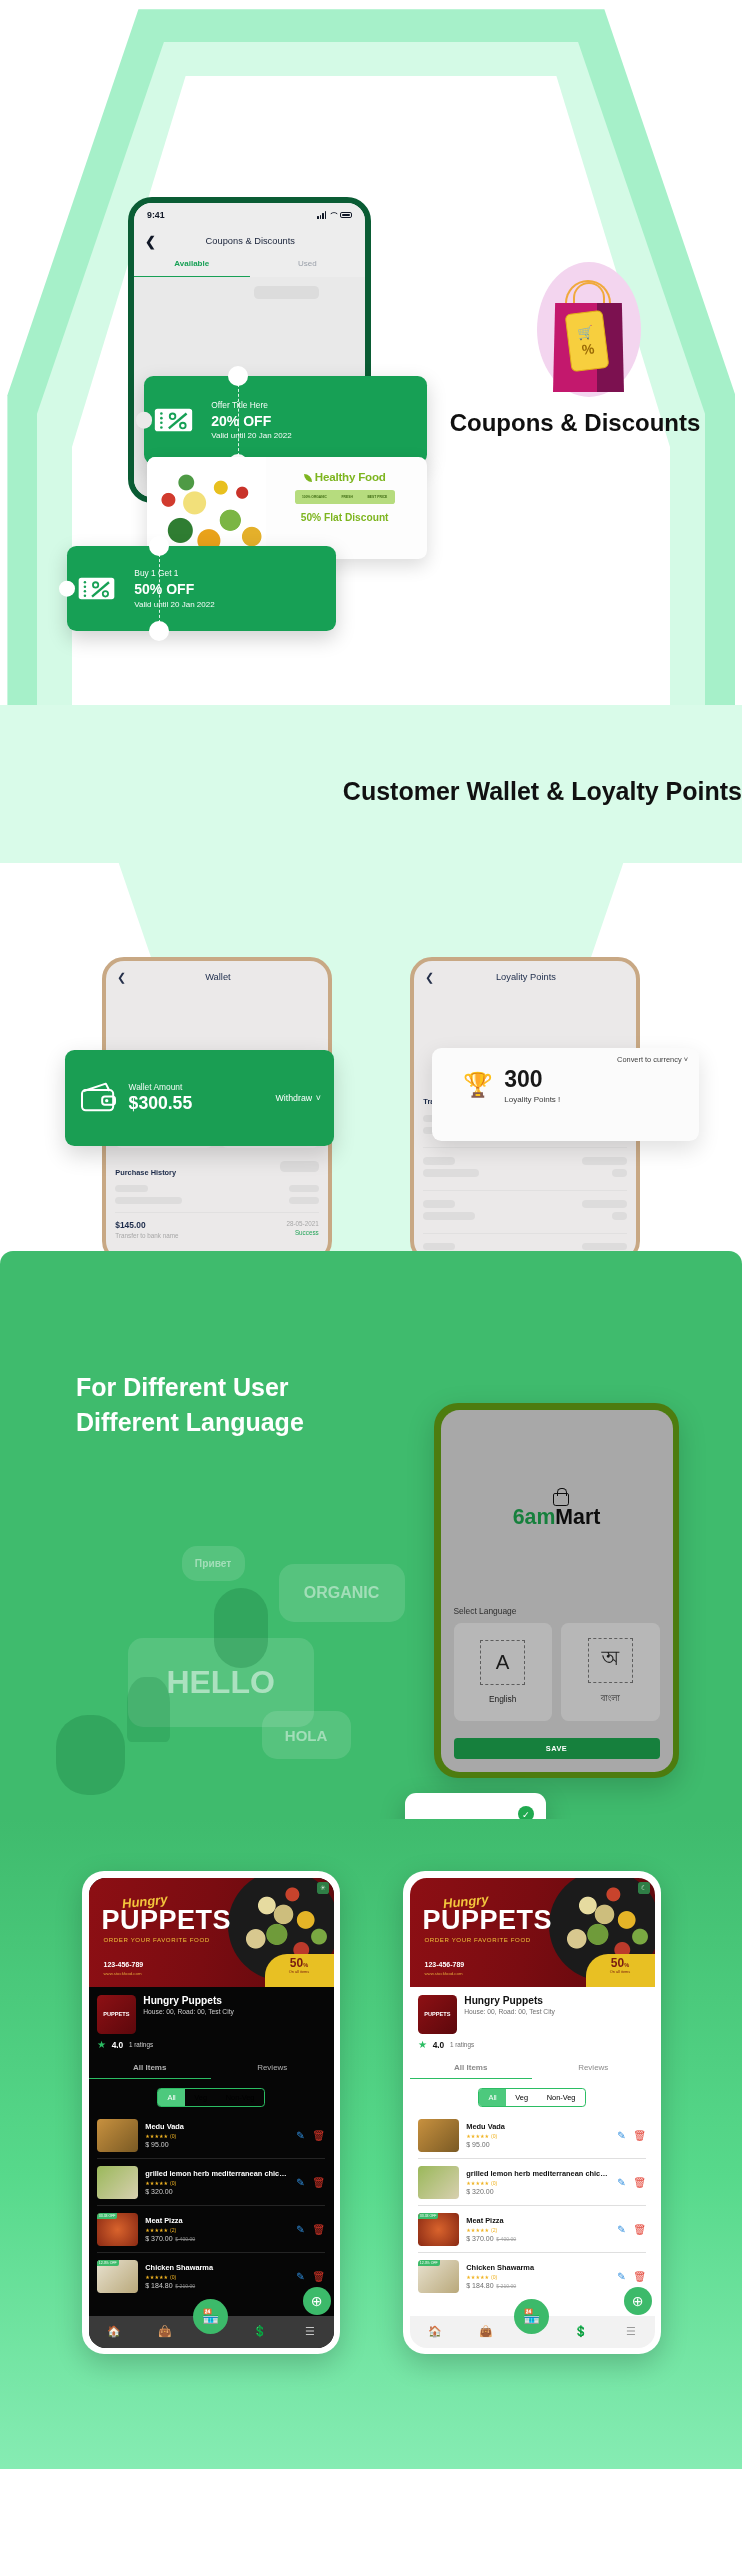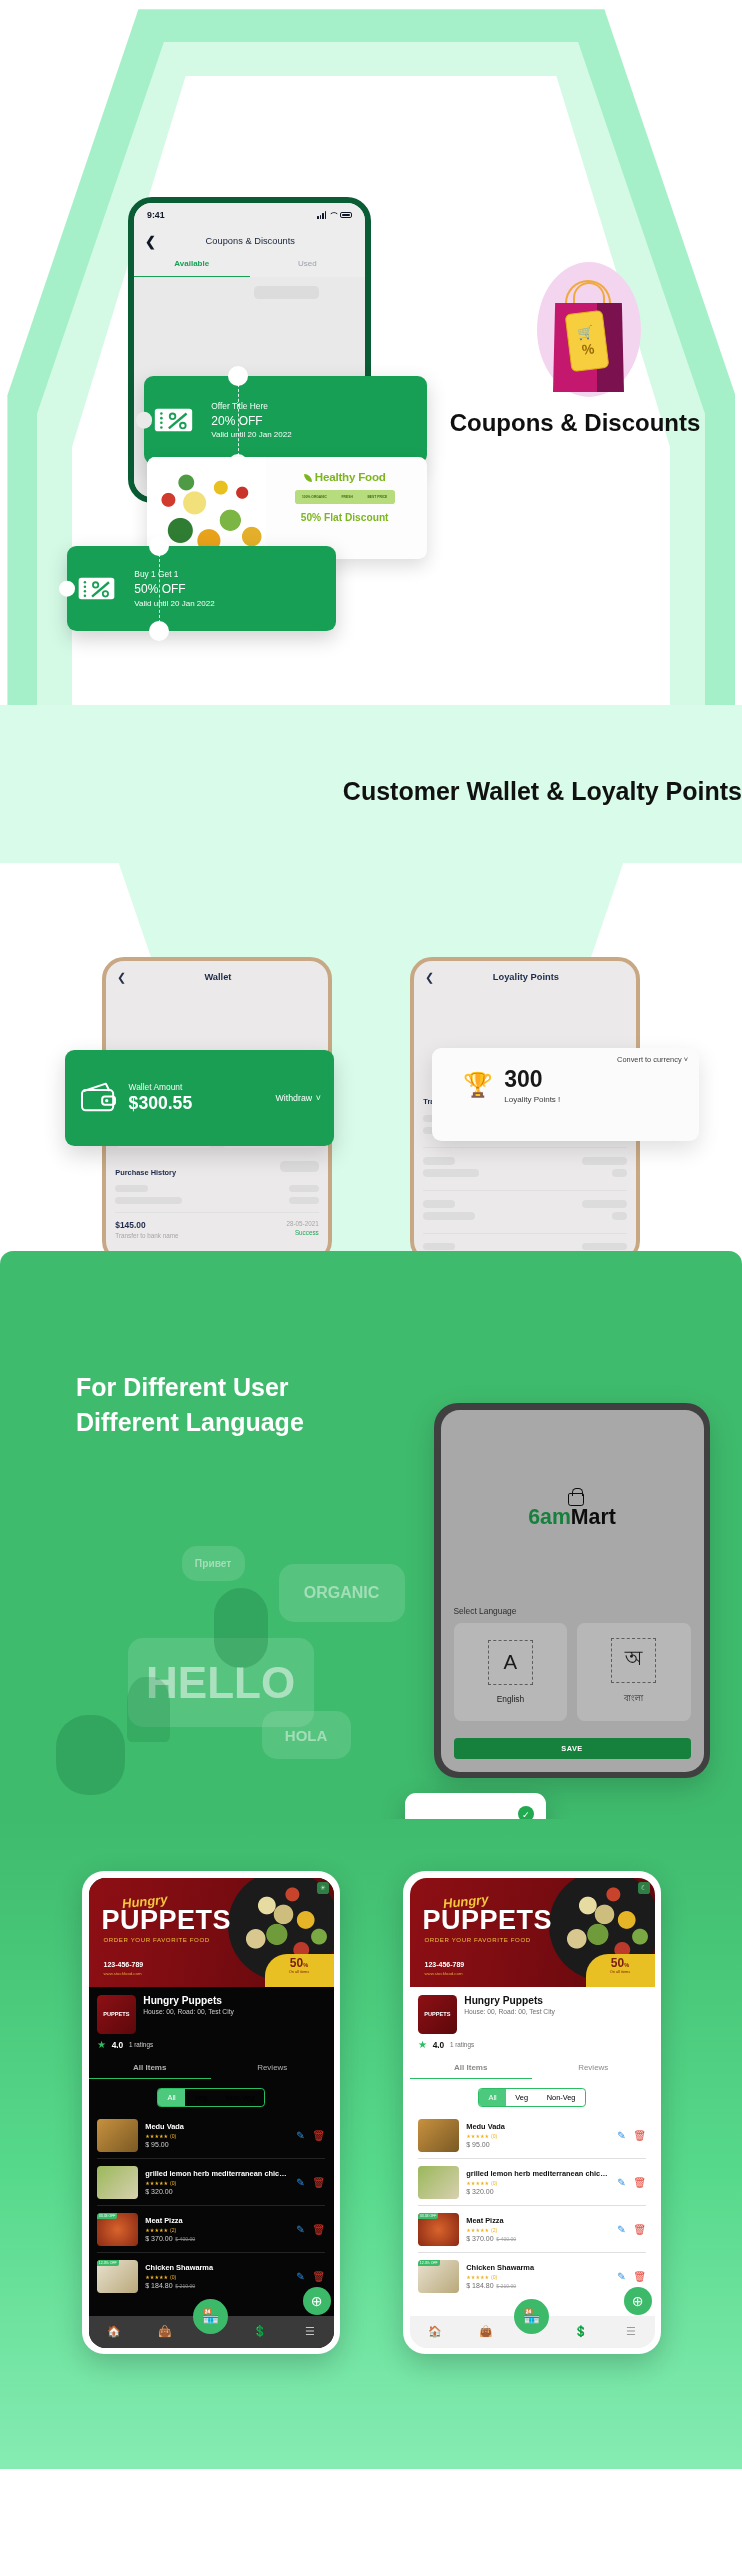--- a/index.html
+++ b/index.html
@@ -70,21 +70,21 @@
   .coupon .notch-t,.coupon .notch-b{ position:absolute; width:20.4px;height:20.4px;
     background:#fff; border-radius:50%;}
   .coupon .notch-t{ top:-10.2px;}
   .coupon .notch-b{ bottom:-10.2px;}
   .coupon .notch-l{ position:absolute; left:-8.4px; top:50%; transform:translateY(-50%);
     width:16.7px;height:16.7px;background:#e9e9e9;border-radius:50%;}
   .coupon .dash{ position:absolute; top:8.4px; bottom:8.4px; border-left:1.5px dashed rgba(255,255,255,.85);}
   .cp-icon{ width:58px; display:flex; align-items:center; justify-content:center;}
   .cp-text{ padding-left:9.3px; }
   .cp-sub{ font-size:8.4px; opacity:.97; margin-bottom:2.8px;}
-  .cp-main{ font-size:12px; font-weight:normal; margin-bottom:2.8px;}
+  .cp-main{ font-size:14px; font-weight:bold; margin-bottom:2.8px;}
   .cp-valid{ font-size:8px; opacity:.97;}
 
   .coupon1{ left:144px; top:376px; width:283px; height:88px;}
   .coupon1 .notch-t{ left:84px;} .coupon1 .notch-b{ left:84px;}
   .coupon1 .dash{ left:94px;}
   .coupon2{ left:67px; top:546px; width:269px; height:85px;}
   .coupon2 .notch-t{ left:82px;} .coupon2 .notch-b{ left:82px;}
   .coupon2 .dash{ left:92px;}
 
   .food-banner{
@@ -148,21 +148,21 @@
     clip-path: polygon(84% 0, 100% 0, 100% 100%, 66% 100%);}
   .s2-title{ position:absolute; left:0; top:72px; width:742px; text-align:right;
     font-size:25px; font-weight:bold; color:#111; }
 
   .phoneW{ position:absolute; top:252px; width:230px; height:306px;
     border:4.6px solid #c8a884; border-radius:22px; background:#ebe9e9; overflow:hidden;}
   .phoneW.left{ left:102px;}
   .phoneW.right{ left:410px;}
   .pw-bar{ height:32px; display:flex;align-items:center; padding:0 11px;}
   .pw-chev{ font-size:11px;color:#25304a;}
-  .pw-title{ flex:1;text-align:center; font-size:9.3px;font-weight:bold;color:#1c2b4a; margin-left:-7.4px;}
+  .pw-title{ flex:1;text-align:center; font-size:9.3px;font-weight:normal;color:#1c2b4a; margin-left:-7.4px;}
   .pw-body{ padding:7.4px 9.3px;}
   .stat-grid{ display:flex; gap:7.4px; margin-top:65px;}
   .stat{ flex:1; background:#f2f1f1; border-radius:6.5px; padding:8.4px 3.7px; text-align:center;}
   .stat .v{ font-size:9.3px; font-weight:bold; color:#15a05a;}
   .stat .l{ font-size:6px; color:#9b9b9b; margin-top:2.8px; line-height:1.35;}
   .ph-hdr{ font-size:7.4px; font-weight:bold; color:#1c2b4a; margin-top:11px;}
   .skel-row{ display:flex; justify-content:space-between; align-items:center; margin-top:8.4px;}
   .sk{ background:#dddcdc; border-radius:4.6px; height:7.4px;}
   .tx-row{ display:flex; justify-content:space-between; padding-top:7.4px; border-top:0.9px solid #e1e0e0; margin-top:7.4px;}
   .tx-amt{ font-size:8.4px; font-weight:bold; color:#1c2b4a;}
@@ -194,31 +194,31 @@
   .sec3{ position:absolute; left:0; top:1251px; width:742px; height:575px;
     background:#3fbb6d; border-radius:13px 13px 0 0; overflow:hidden;}
   .s3-title{ position:absolute; left:76px; top:119px; width:408px;
     font-size:25px; font-weight:bold; color:#ffffff; line-height:1.38;}
   .s3-art{ position:absolute; left:18.6px; bottom:0; width:390px; height:297px;}
   .bub{ position:absolute; background:rgba(255,255,255,.12); border-radius:15px;
     display:flex; align-items:center; justify-content:center; color:rgba(255,255,255,.45);
     font-weight:bold;}
   .bub.b1{ left:163px; top:16.7px; width:63px;height:35px; font-size:10.2px;}
   .bub.b2{ left:260px; top:35px; width:126px;height:58px; font-size:16px;}
-  .bub.b3{ left:109px; top:109px; width:186px;height:89px; font-size:44px;
+  .bub.b3{ left:109px; top:109px; width:186px;height:89px; font-size:32px;
     color:rgba(255,255,255,.5);}
   .bub.b4{ left:243px; top:182px; width:89px;height:48px; font-size:15px;}
   .person{ position:absolute; background:rgba(20,120,60,.30); border-radius:50%;}
   .p1{ left:195px; top:59px; width:54px;height:80px; border-radius:28px;}
   .p2{ left:37px; top:186px; width:69px;height:80px; border-radius:32px;}
   .plant{ position:absolute; left:108px; top:148px; width:43px;height:65px;
     background:rgba(20,120,60,.22); border-radius:40% 40% 10% 10%;}
 
-  .phoneL{ position:absolute; left:434px; top:152px; width:276px; height:375px;
-    background:#404040; border-radius:24px; padding:6.5px; box-shadow:0 9.3px 28px rgba(0,0,0,.18);}
+  .phoneL{ position:absolute; left:434px; top:152px; width:245px; height:375px;
+    background:#4d7c0f; border-radius:24px; padding:6.5px; box-shadow:0 9.3px 28px rgba(0,0,0,.18);}
   .phoneL-in{ width:100%;height:100%; background:#a8a8a8; border-radius:18.6px; overflow:hidden;
     position:relative; padding:13px;}
   .logo6am{ text-align:center; margin-top:82px; font-size:21.3px; font-weight:bold; color:#16803d;
     position:relative;}
   .logo6am .mm{ color:#0d0d0d;}
   .logo-bag{ position:absolute; left:50%; margin-left:-3.7px; top:-12px; width:16px;height:13px;
     border:1.9px solid #0d0d0d; border-radius:1.9px 1.9px 2.8px 2.8px;}
   .logo-bag::before{ content:""; position:absolute; left:2.8px;top:-5.6px; width:8.4px;height:7.4px;
     border:1.9px solid #0d0d0d; border-bottom:none; border-radius:4.6px 4.6px 0 0;}
   .sel-lang{ font-size:8.4px; color:#2e2e2e; margin-top:76px;}

